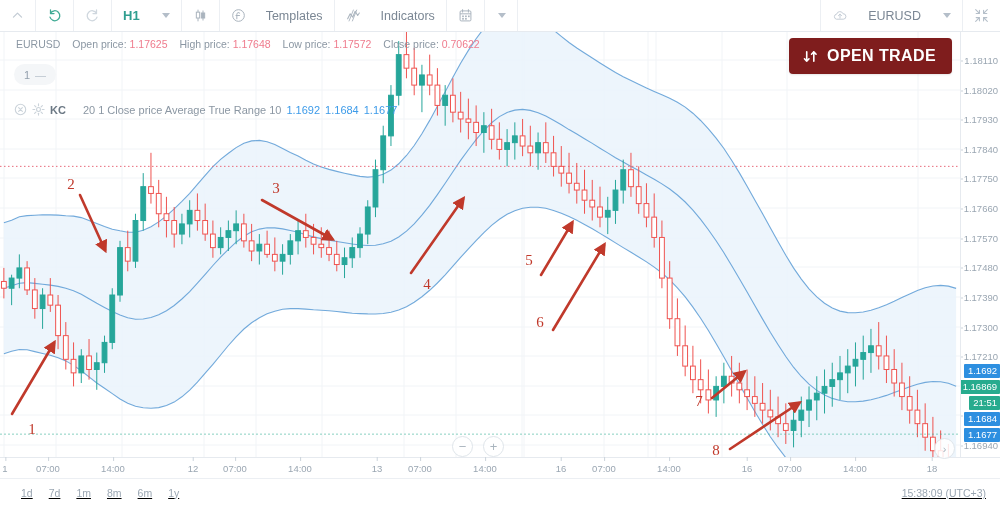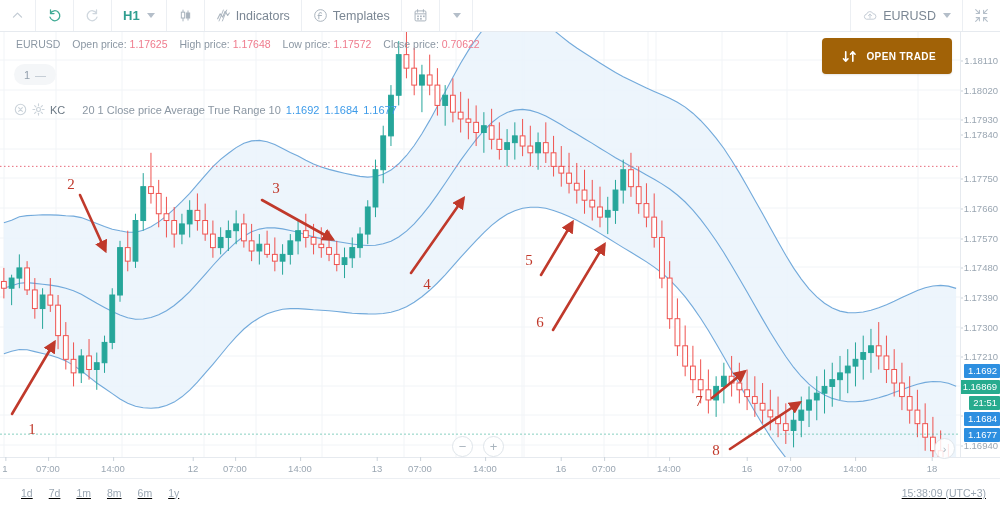--- a/index.html
+++ b/index.html
@@ -17,21 +17,21 @@
   
   .toolbar {
     position: absolute; top: 0; left: 0;
     width: 1000px; height: 32px;
     background: #fff;
     border-bottom: 1px solid #e6eaef;
     display: flex; align-items: stretch;
   }
   .tb-item {
     display: flex; align-items: center; justify-content: center;
-    gap: 5px;
+    gap: 20px;
     padding: 0 11px;
     height: 31px;
     border-right: 1px solid #eceff3;
     color: #7b8794;
     font-size: 12.5px;
     cursor: pointer;
     user-select: none;
     white-space: nowrap;
   }
   .tb-item.first { border-left: none; }
@@ -76,21 +76,21 @@
     position: absolute; top: 103px; left: 14px;
     display: flex; align-items: center; gap: 5px;
     font-size: 11px; z-index: 20;
     white-space: nowrap;
   }
   .kc-ico {
     width: 13px; height: 13px; border-radius: 50%;
     display:inline-flex; align-items:center; justify-content:center;
     color:#c3ccd5;
   }
-  .kc-name { color: #6b7884; font-weight: 400; }
+  .kc-name { color: #6b7884; font-weight: 700; }
   .kc-params { color: #8b97a3; margin-left: 12px; }
   .kc-vals { color: #3d9be9; }
 
   
   .chart-wrap {
     position: absolute; top: 32px; left: 0;
     width: 960px; height: 425px;
     overflow: hidden;
   }
   .chart-svg { display: block; }
@@ -164,25 +164,25 @@
   }
   .clock {
     margin-left: auto; padding-right: 14px;
     font-size: 10.5px; color: #9aa6b2;
   }
 
   
   .open-trade {
     position: absolute; top: 38px; right: 48px;
     height: 36px;
-    background: #a16207;
+    background: #7f1d1d;
     border-radius: 4px;
     display: flex; align-items: center; gap: 8px;
-    padding: 0 16px 0 19px;
-    color: #fff; font-size: 10px; font-weight: 700;
+    padding: 0 16px 0 13px;
+    color: #fff; font-size: 16px; font-weight: 700;
     letter-spacing: 0.4px;
     cursor: pointer;
     z-index: 30;
     box-shadow: 0 1px 2px rgba(0,0,0,0.10);
   }
 
   
   .zoom-ctrls {
     position: absolute; left: 452px; top: 436px;
     display: flex; gap: 10px; z-index: 25;
@@ -249,32 +249,32 @@
     <div class="tb-item">
       <svg class="icon-svg" width="15" height="15" viewBox="0 0 18 18">
         <line x1="6" y1="2" x2="6" y2="16" stroke="#aab4be" stroke-width="1.2"></line>
         <rect x="4" y="5" width="4" height="7" fill="#fff" stroke="#aab4be" stroke-width="1.2"></rect>
         <line x1="12" y1="3" x2="12" y2="15" stroke="#aab4be" stroke-width="1.2"></line>
         <rect x="10" y="6" width="4" height="6" fill="#aab4be" stroke="#aab4be" stroke-width="1.2"></rect>
       </svg>
     </div>
     <div class="tb-item">
       <svg class="icon-svg" width="15" height="15" viewBox="0 0 18 18">
+        <circle cx="9" cy="9" r="7" fill="none" stroke="#aab4be" stroke-width="1.2"></circle>
+        <path d="M7 13 V7.5 A2 2 0 0 1 10.6 6.3 M6 9 H10.2" fill="none" stroke="#aab4be" stroke-width="1.2" stroke-linecap="round"></path>
+      </svg>
+      <span>Templates</span>
+    </div>
+    <div class="tb-item">
+      <svg class="icon-svg" width="15" height="15" viewBox="0 0 18 18">
         <path d="M2 13 L5 7 L8 11 L11 4 L14 9 L16 6" fill="none" stroke="#aab4be" stroke-width="1.3" stroke-linecap="round" stroke-linejoin="round"></path>
         <line x1="9" y1="2" x2="3.5" y2="16" stroke="#aab4be" stroke-width="1.1"></line>
         <line x1="13" y1="2" x2="7.5" y2="16" stroke="#aab4be" stroke-width="1.1"></line>
       </svg>
       <span>Indicators</span>
-    </div>
-    <div class="tb-item">
-      <svg class="icon-svg" width="15" height="15" viewBox="0 0 18 18">
-        <circle cx="9" cy="9" r="7" fill="none" stroke="#aab4be" stroke-width="1.2"></circle>
-        <path d="M7 13 V7.5 A2 2 0 0 1 10.6 6.3 M6 9 H10.2" fill="none" stroke="#aab4be" stroke-width="1.2" stroke-linecap="round"></path>
-      </svg>
-      <span>Templates</span>
     </div>
     <div class="tb-item">
       <svg class="icon-svg" width="15" height="15" viewBox="0 0 18 18">
         <rect x="2.5" y="3.5" width="13" height="12" rx="1.3" fill="none" stroke="#aab4be" stroke-width="1.2"></rect>
         <line x1="2.5" y1="7" x2="15.5" y2="7" stroke="#aab4be" stroke-width="1.2"></line>
         <line x1="5.5" y1="2" x2="5.5" y2="5" stroke="#aab4be" stroke-width="1.2" stroke-linecap="round"></line>
         <line x1="12.5" y1="2" x2="12.5" y2="5" stroke="#aab4be" stroke-width="1.2" stroke-linecap="round"></line>
         <rect x="5" y="9" width="2" height="2" fill="#aab4be"></rect>
         <rect x="8.5" y="9" width="2" height="2" fill="#aab4be"></rect>
         <rect x="12" y="9" width="2" height="2" fill="#aab4be"></rect>
@@ -674,21 +674,21 @@
       <path d="M5 14 L5 4 M2.6 11.4 L5 14 L7.4 11.4" fill="none" stroke="#fff" stroke-width="1.7" stroke-linecap="round" stroke-linejoin="round"></path>
       <path d="M12.5 4 L12.5 14 M10.1 6.6 L12.5 4 L14.9 6.6" fill="none" stroke="#fff" stroke-width="1.7" stroke-linecap="round" stroke-linejoin="round"></path>
     </svg>
     <span>OPEN TRADE</span>
   </div>
 
   <div class="price-axis" id="price-axis">
       <div class="p-tick" style="top: 28px;">1.18110</div>
       <div class="p-tick" style="top: 58px;">1.18020</div>
       <div class="p-tick" style="top: 87px;">1.17930</div>
-      <div class="p-tick" style="top: 102px;">1.17840</div>
+      <div class="p-tick" style="top: 117px;">1.17840</div>
       <div class="p-tick" style="top: 146px;">1.17750</div>
       <div class="p-tick" style="top: 176px;">1.17660</div>
       <div class="p-tick" style="top: 206px;">1.17570</div>
       <div class="p-tick" style="top: 235px;">1.17480</div>
       <div class="p-tick" style="top: 265px;">1.17390</div>
       <div class="p-tick" style="top: 295px;">1.17300</div>
       <div class="p-tick" style="top: 324px;">1.17210</div>
       <div class="p-tick" style="top: 354px;">1.17120</div>
       <div class="p-tick" style="top: 383px;">1.17030</div>
       <div class="p-tick" style="top: 413px;">1.16940</div>

